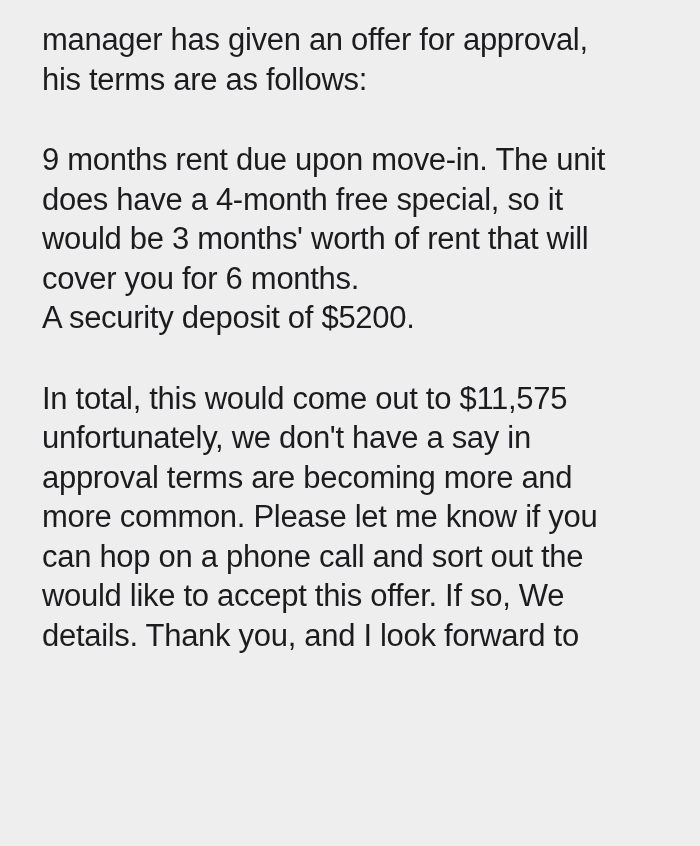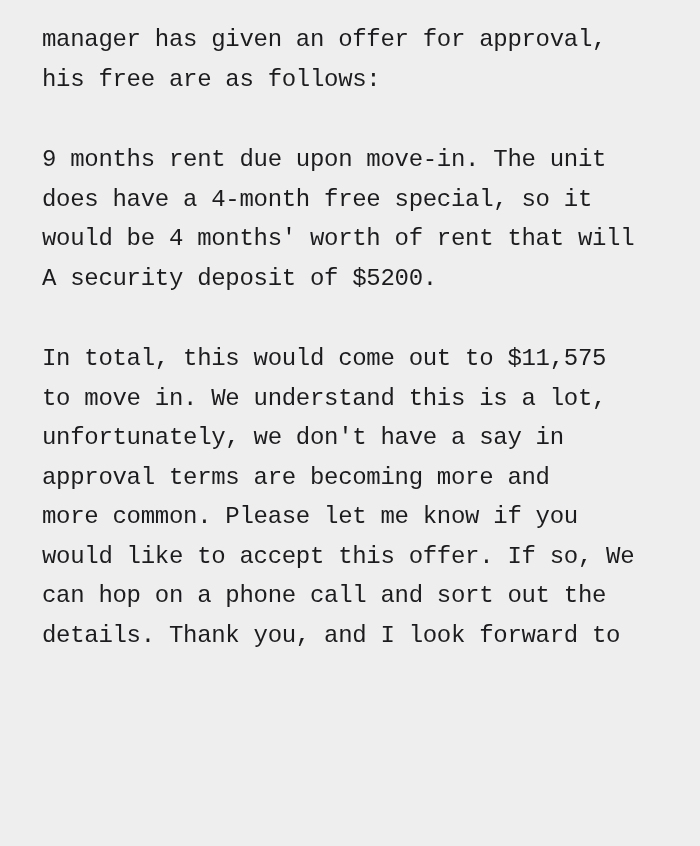--- a/index.html
+++ b/index.html
@@ -14,59 +14,58 @@
   }
   .screen {
     width: 700px;
     height: 846px;
     box-sizing: border-box;
     padding: 20px 38px 0 42px;
     background: #eeeeef; 
   }
   .message-body {
     color: #1c1c1e; 
-    font-size: 24px;
+    font-size: 31px;
     line-height: 39.5px;
     letter-spacing: -0.3px;
     font-weight: 400;
-    font-family: Liberation Mono, monospace;
   }
   .paragraph {
     margin: 0 0 41px 0;
   }
   .paragraph:last-child {
     margin-bottom: 6px;
   }
   .text-line {
     white-space: pre; 
   }
 </style>
 </head>
 <body>
 
 <div class="screen" style="background: rgb(238, 238, 239);">
   <div class="message-body" style="color: rgb(28, 28, 30);">
 
     <div class="paragraph">
       <div class="text-line">manager has given an offer for approval,</div>
-      <div class="text-line">his free are as follows:</div>
+      <div class="text-line">his terms are as follows:</div>
     </div>
 
     <div class="paragraph">
       <div class="text-line">9 months rent due upon move-in. The unit</div>
       <div class="text-line">does have a 4-month free special, so it</div>
-      <div class="text-line">would be 4 months' worth of rent that will</div>
+      <div class="text-line">would be 3 months' worth of rent that will</div>
+      <div class="text-line">cover you for 6 months.</div>
       <div class="text-line">A security deposit of $5200.</div>
     </div>
 
     <div class="paragraph">
       <div class="text-line">In total, this would come out to $11,575</div>
-      <div class="text-line">to move in. We understand this is a lot,</div>
       <div class="text-line">unfortunately, we don't have a say in</div>
       <div class="text-line">approval terms are becoming more and</div>
       <div class="text-line">more common. Please let me know if you</div>
+      <div class="text-line">can hop on a phone call and sort out the</div>
       <div class="text-line">would like to accept this offer. If so, We</div>
-      <div class="text-line">can hop on a phone call and sort out the</div>
       <div class="text-line">details. Thank you, and I look forward to</div>
     </div>
 
   </div>
 </div>
 
 </body></html>

